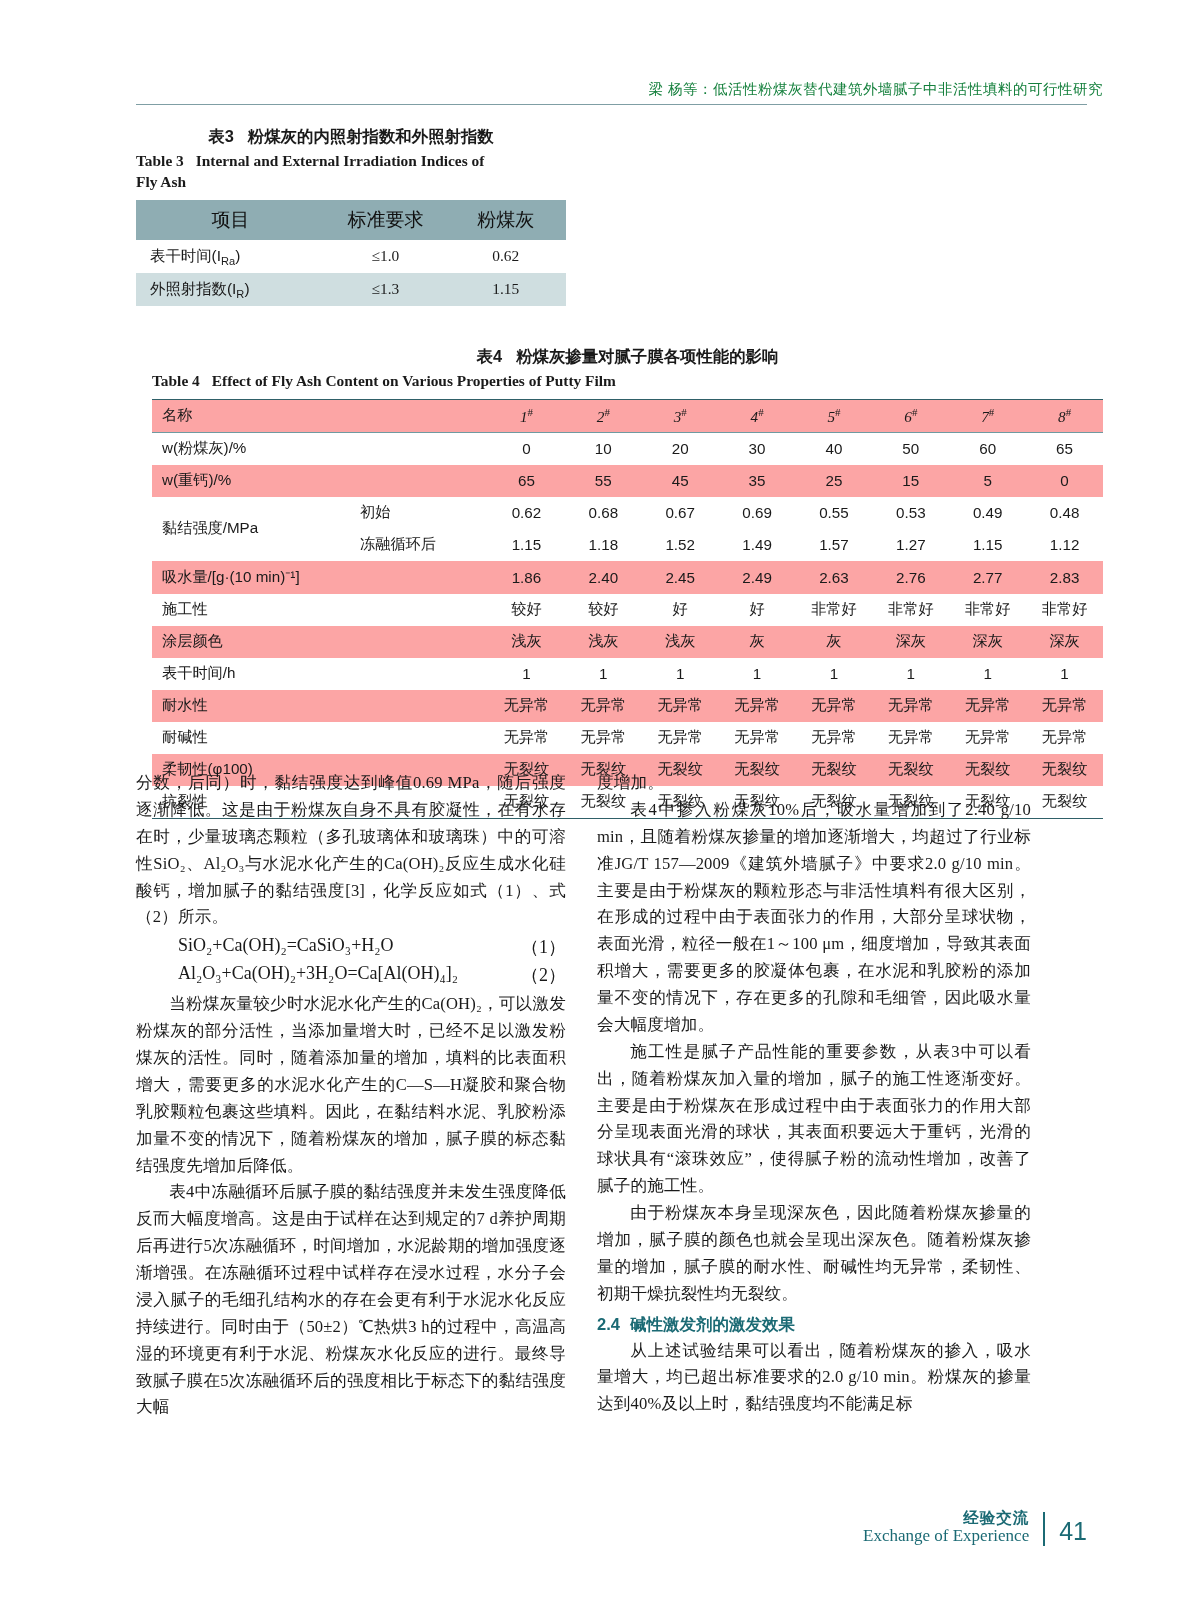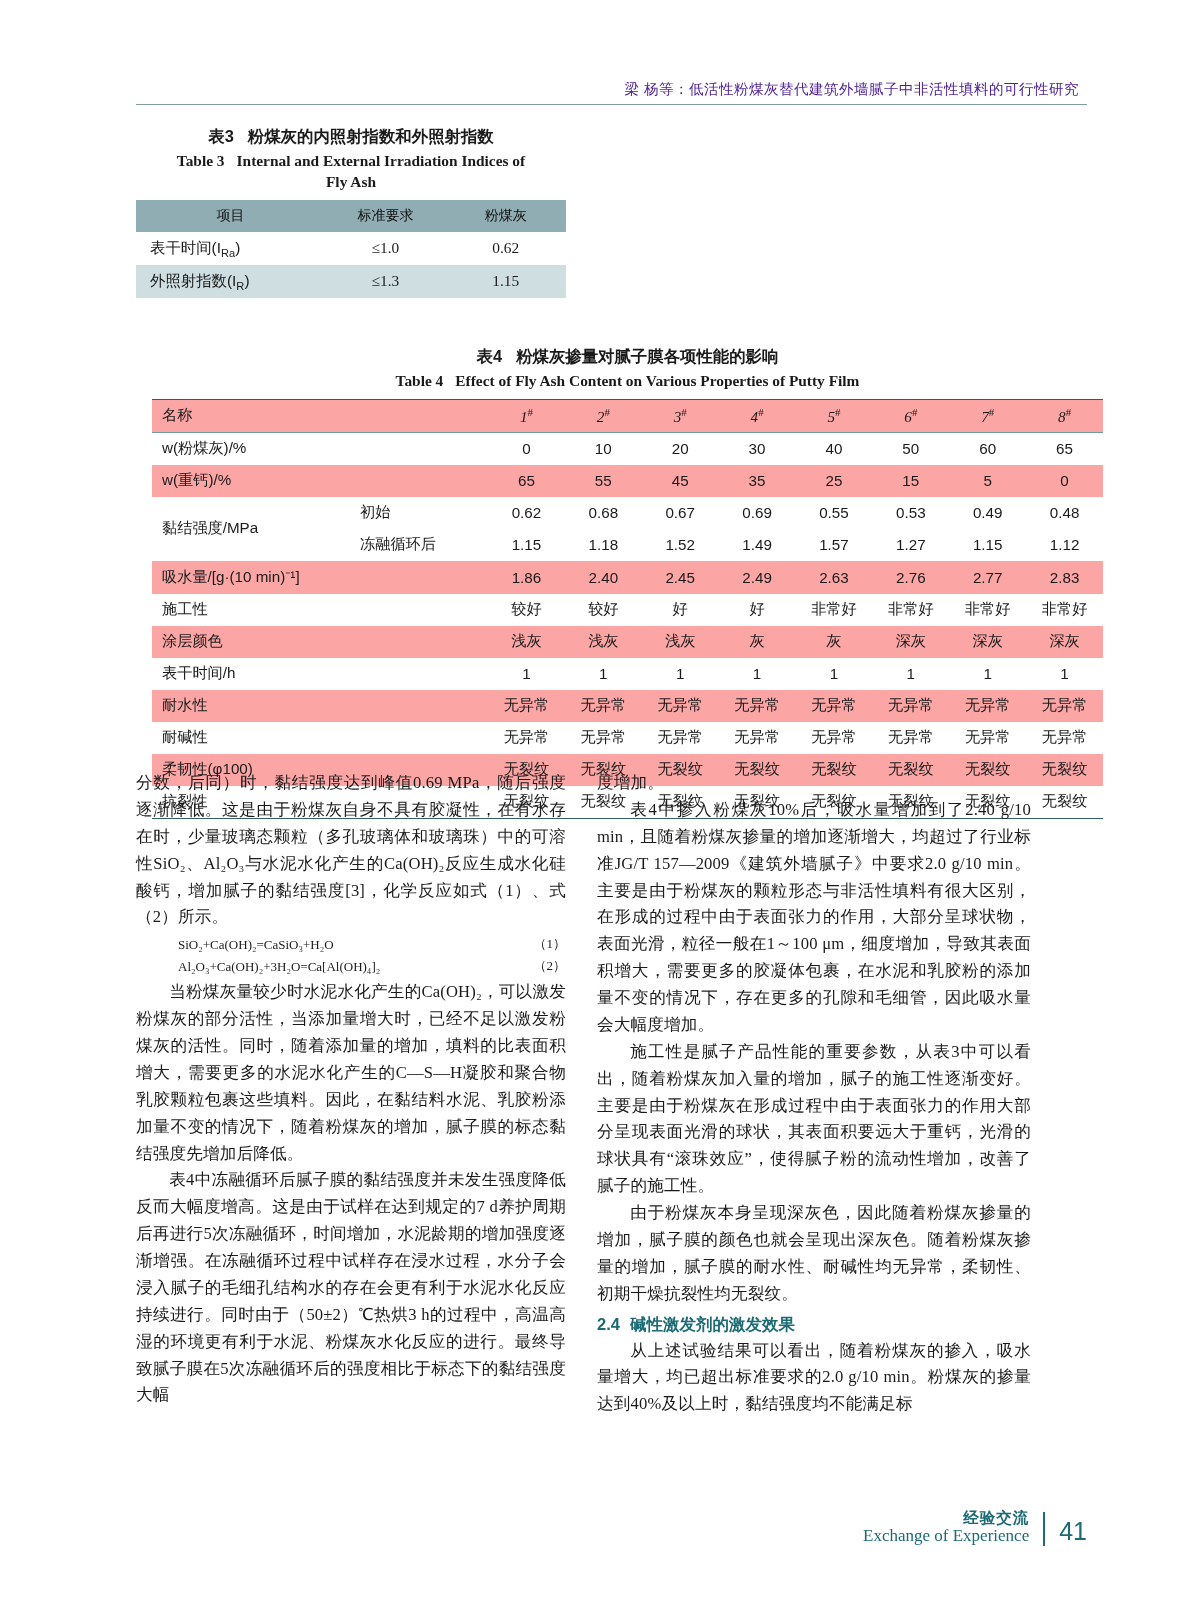--- a/index.html
+++ b/index.html
@@ -8,22 +8,22 @@
     background:#ffffff;
     font-family:"Liberation Serif", serif;
     color:#1a1a1a;
     position:relative;
     overflow:hidden;
   }
   .page { position:relative; width:1187px; height:1600px; box-sizing:border-box; padding:0; }
 
   
   .runhead {
-    position:absolute; top:80px; left:92px; width:987px;
-    text-align:right; font-size:14.5px; color:#4c1d95;
+    position:absolute; top:80px; left:116px; width:987px;
+    text-align:right; font-size:14.5px; color:#15803d;
     font-family:"Liberation Sans", sans-serif;
   }
   .runhead .authors { letter-spacing:0.5px; }
   .runhead-rule {
     position:absolute; top:104px; left:136px; width:951px; height:1px;
     background:#7f9ea4;
   }
 
   .p {
     font-size:16.6px; line-height:1.62; text-align:justify;
@@ -32,46 +32,46 @@
   }
   .p.noind { text-indent:0; }
   .sec {
     font-family:"Liberation Sans", sans-serif;
     font-size:16.5px; font-weight:bold; color:#1b6a74;
     margin:6px 0 2px 0;
   }
   .sec .num { color:#1b6a74; margin-right:10px; }
 
   .eq {
-    font-size:13px; margin:4px 0 4px 0;
-    display:flex; align-items:flex-end;
+    font-size:18px; margin:4px 0 4px 0;
+    display:flex; align-items:flex-start;
   }
   .eq .body { margin-left:42px; }
   .eq .tag { margin-left:auto; }
 
   
   .tcap-cn {
     text-align:center; font-size:16.4px; font-weight:bold;
     font-family:"Liberation Sans", sans-serif;
     margin:0 0 3px 0;
   }
   .tcap-cn .tno { margin-right:14px; }
   .tcap-en {
-    text-align:center; font-size:15.4px; font-weight:bold;
+    text-align:left; font-size:15.4px; font-weight:bold;
     font-family:"Liberation Serif", serif;
     line-height:1.35; margin:0 0 7px 0;
   }
   .tcap-en .tno { margin-right:12px; }
 
   
   table { border-collapse:collapse; }
   .t3 { width:430px; font-size:15.4px; }
   .t3 th, .t3 td { text-align:center; padding:6px 0; font-weight:normal; }
   .t3 thead tr { background:#8fadb3; }
-  .t3 thead th { font-family:"Liberation Sans", sans-serif; font-size:14px; color:#111; padding:7px 0;}
+  .t3 thead th { font-family:"Liberation Sans", sans-serif; font-size:19px; color:#111; padding:7px 0;}
   .t3 tbody tr.alt { background:#cfdee0; }
   .t3 tbody tr td:first-child { text-align:left; padding-left:14px; font-family:"Liberation Sans", sans-serif;}
 
   
   .t4wrap { position:absolute; left:152px; top:318px; width:951px;margin-top:28px; }
   .t4 { width:951px; font-size:15.2px; }
   .t4 td, .t4 th {
     text-align:center; padding:5.5px 0; font-weight:normal;
     font-family:"Liberation Sans", sans-serif;
   }

